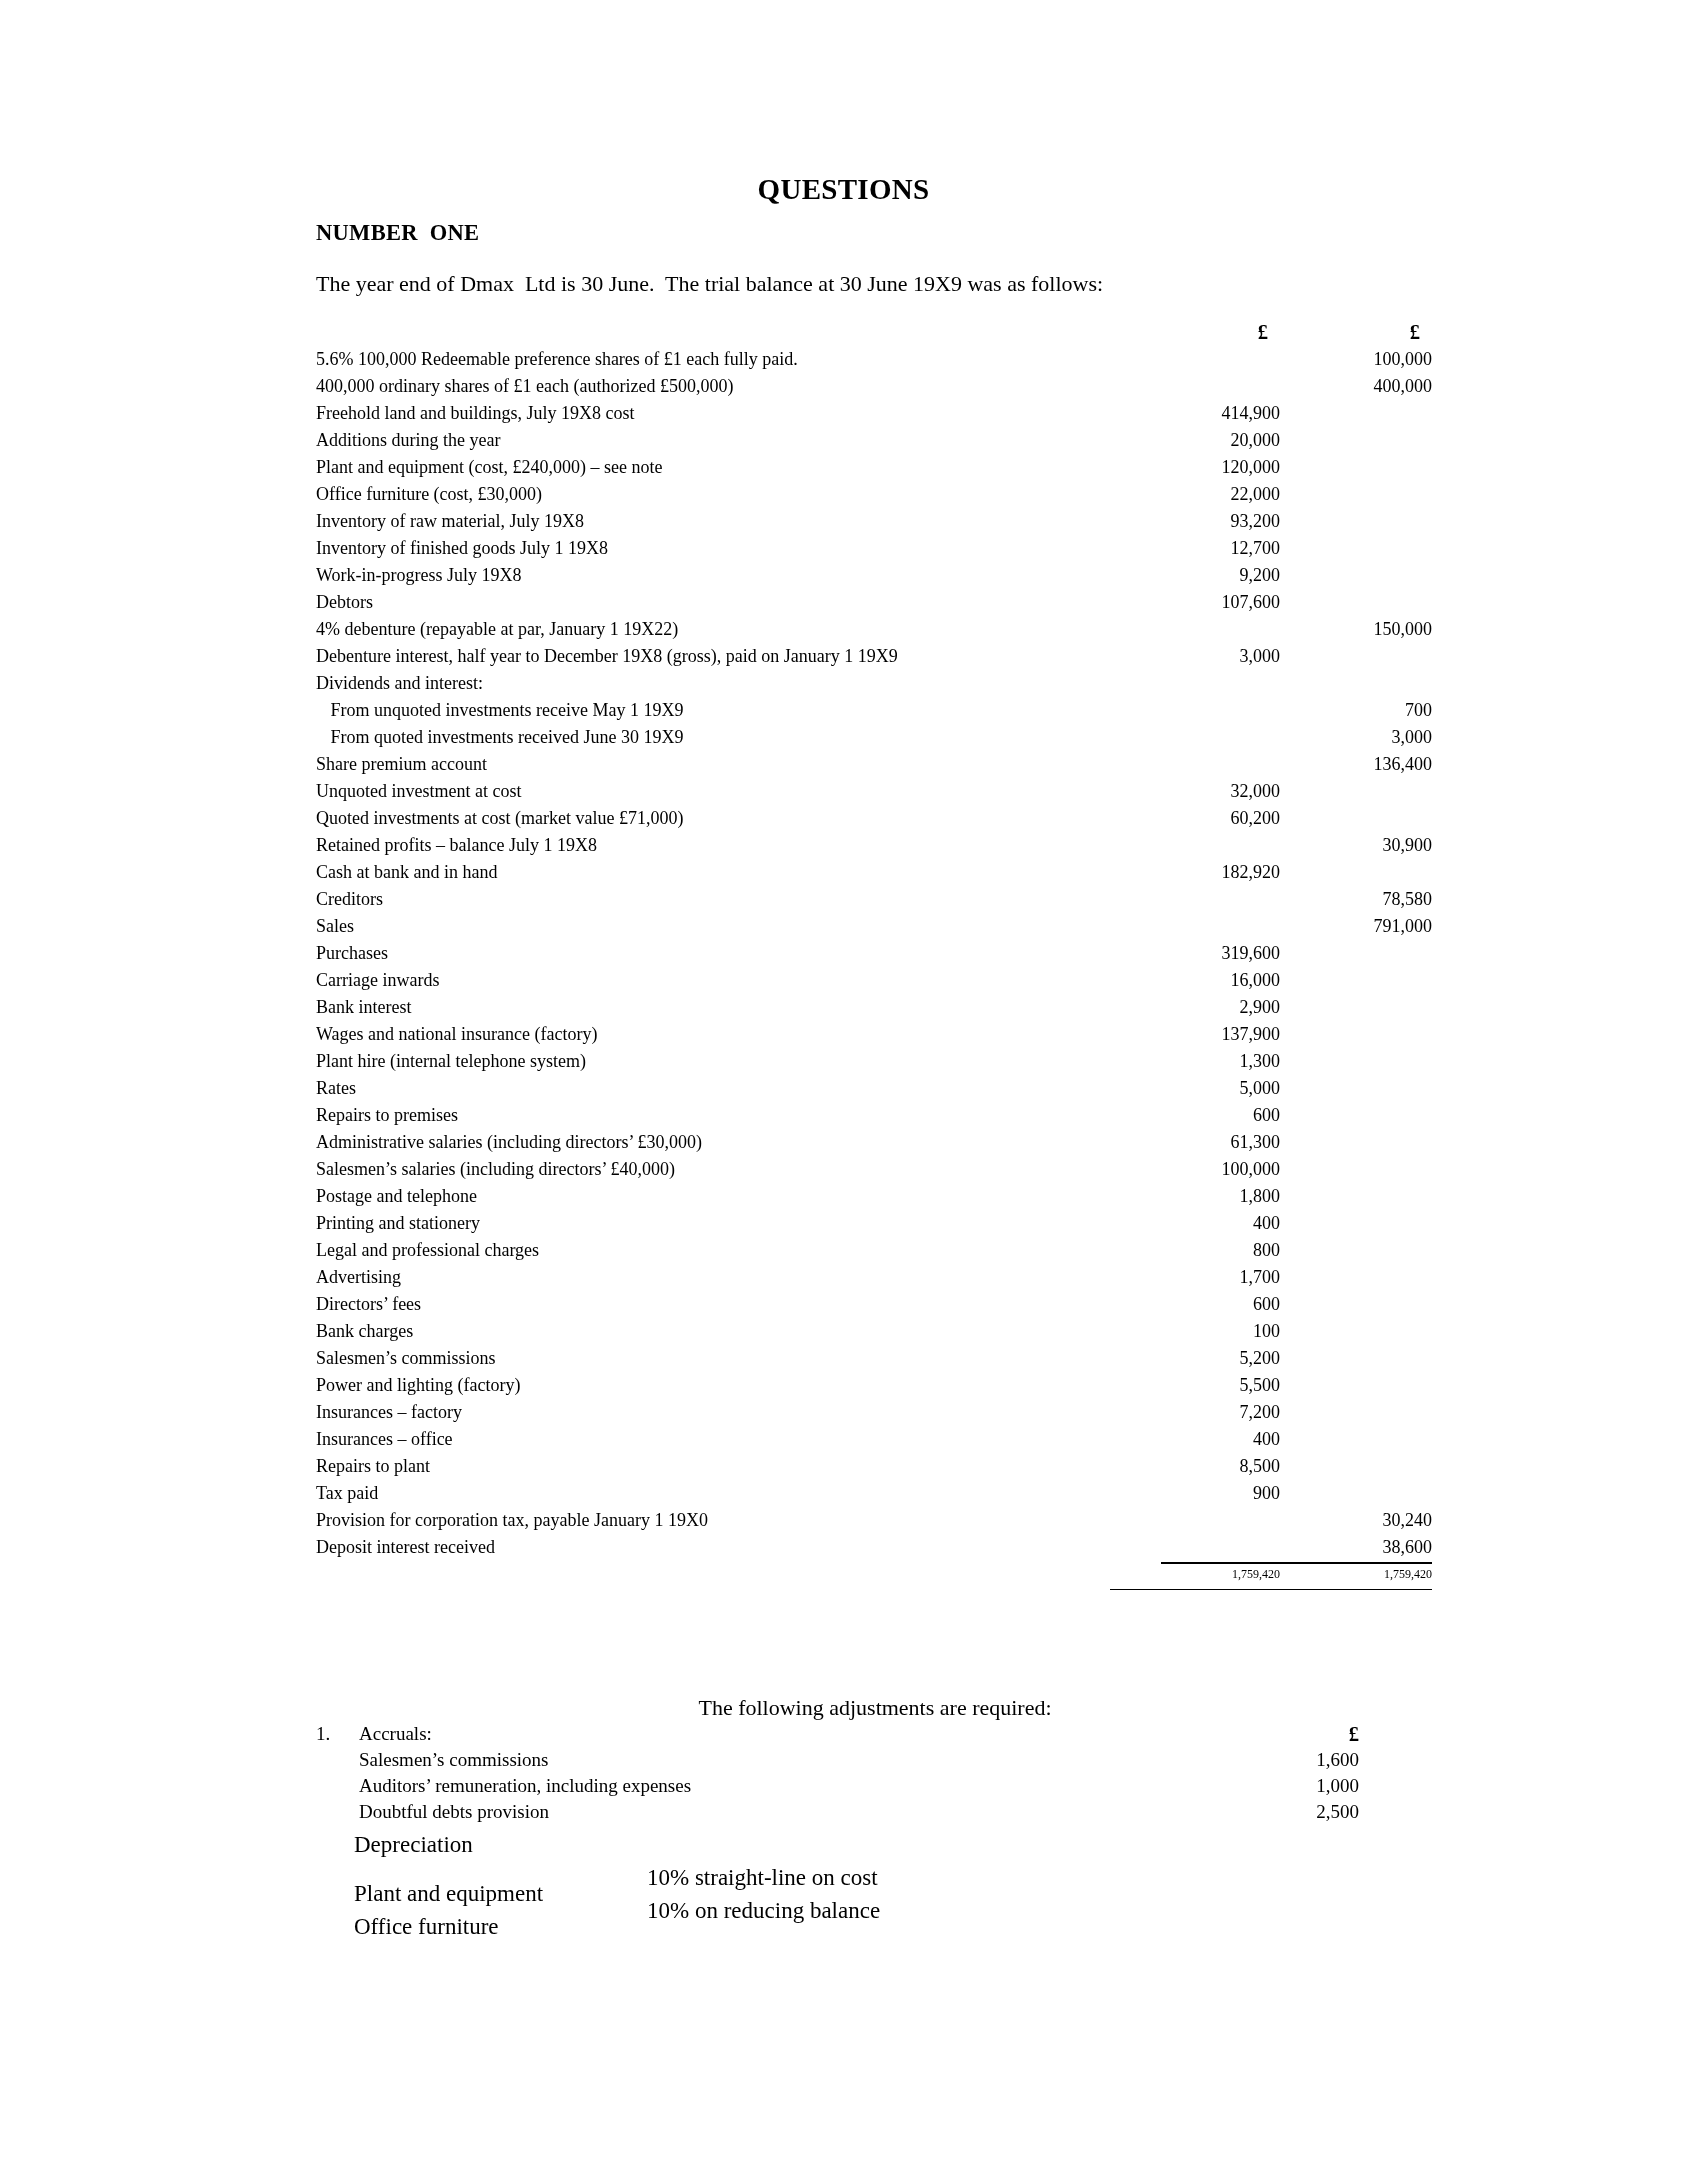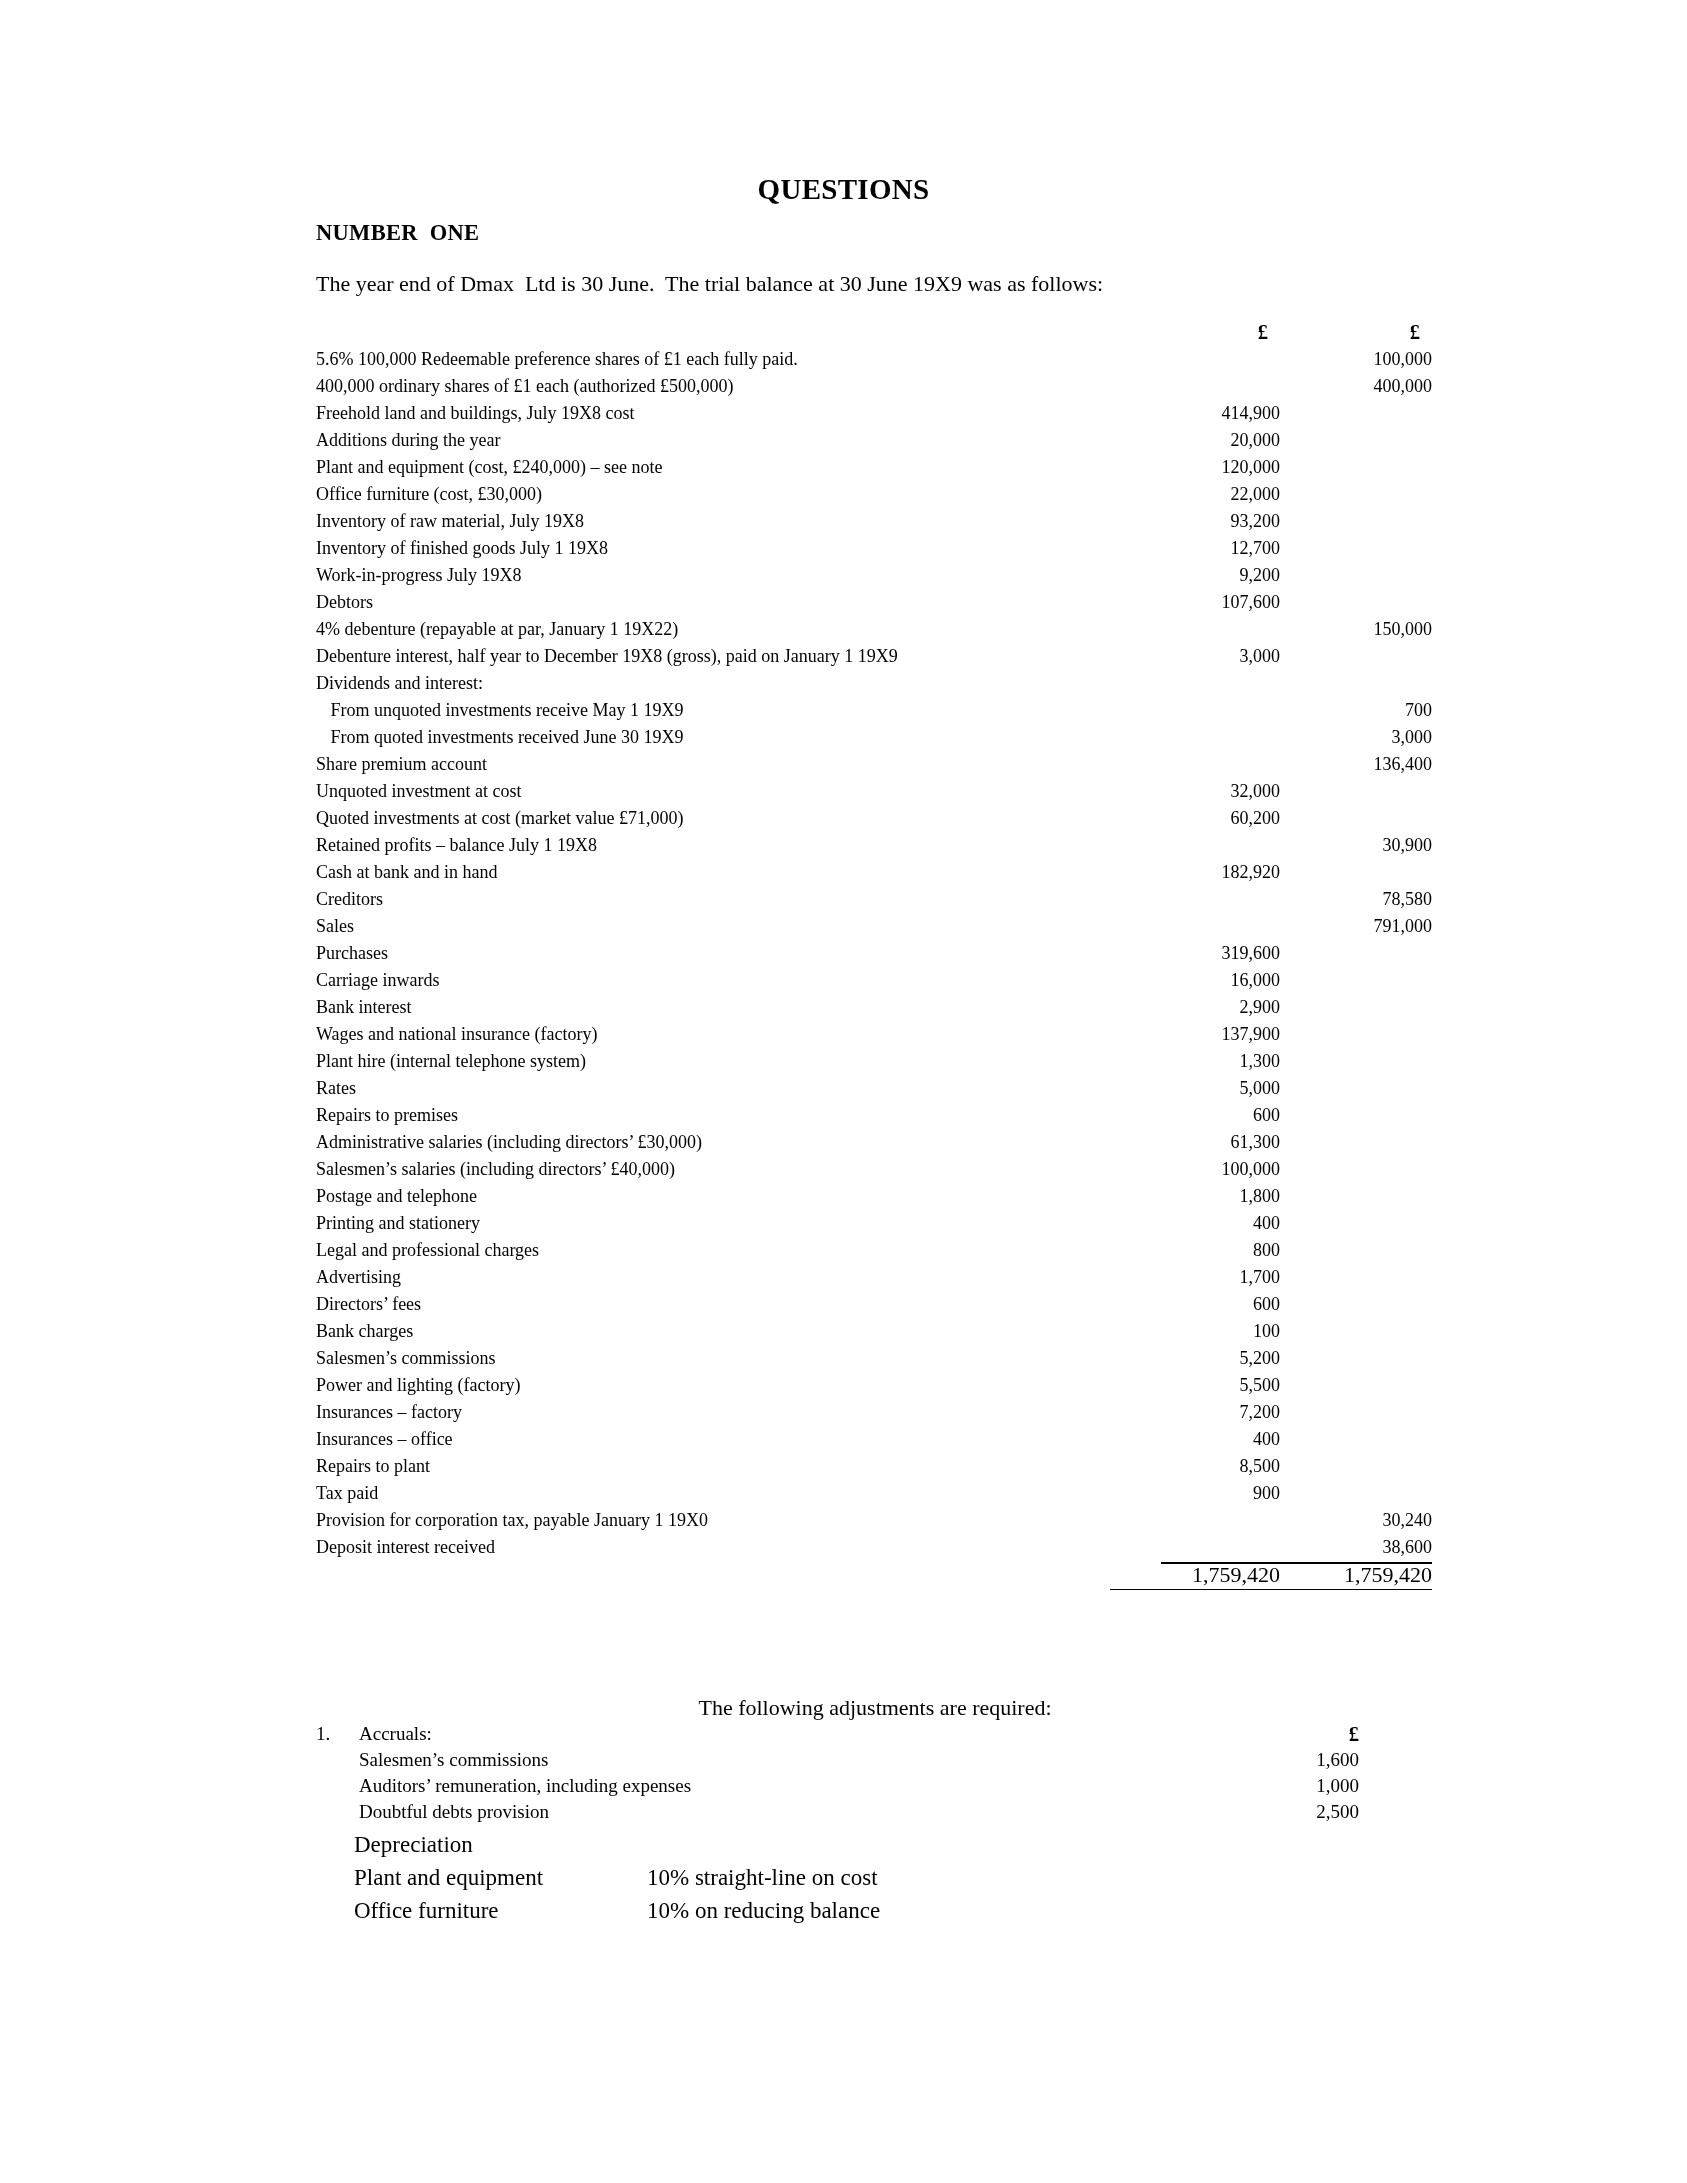--- a/index.html
+++ b/index.html
@@ -99,21 +99,21 @@
     background: #000;
   }
   .tb-total-row {
     position: relative;
     height: 27px;
     line-height: 27px;
   }
   .tb-total-val {
     position: absolute;
     top: 0;
-    font-size: 22px;
+    font-size: 12px;
     text-align: right;
     white-space: nowrap;
     border-bottom: 1.3px double #000;
     padding-bottom: 0.7px;
   }
   .tb-total-val.debit  { left: 794px; width: 170px; }
   .tb-total-val.credit { left: 946px; width: 170px; }
 
   
   #adjustments {
@@ -186,21 +186,21 @@
     padding-left: 38px;
     white-space: nowrap;
   }
   .dep-row {
     position: relative;
     height: 33px;
     line-height: 33px;
   }
   .dep-asset {
     position: absolute;
-    left: 38px; top: 0;
+    left: 38px; top: 16px;
     font-size: 23px;
     white-space: nowrap;
   }
   .dep-method {
     position: absolute;
     left: 331px; top: 0;
     font-size: 23px;
     white-space: nowrap;
   }
 </style>

